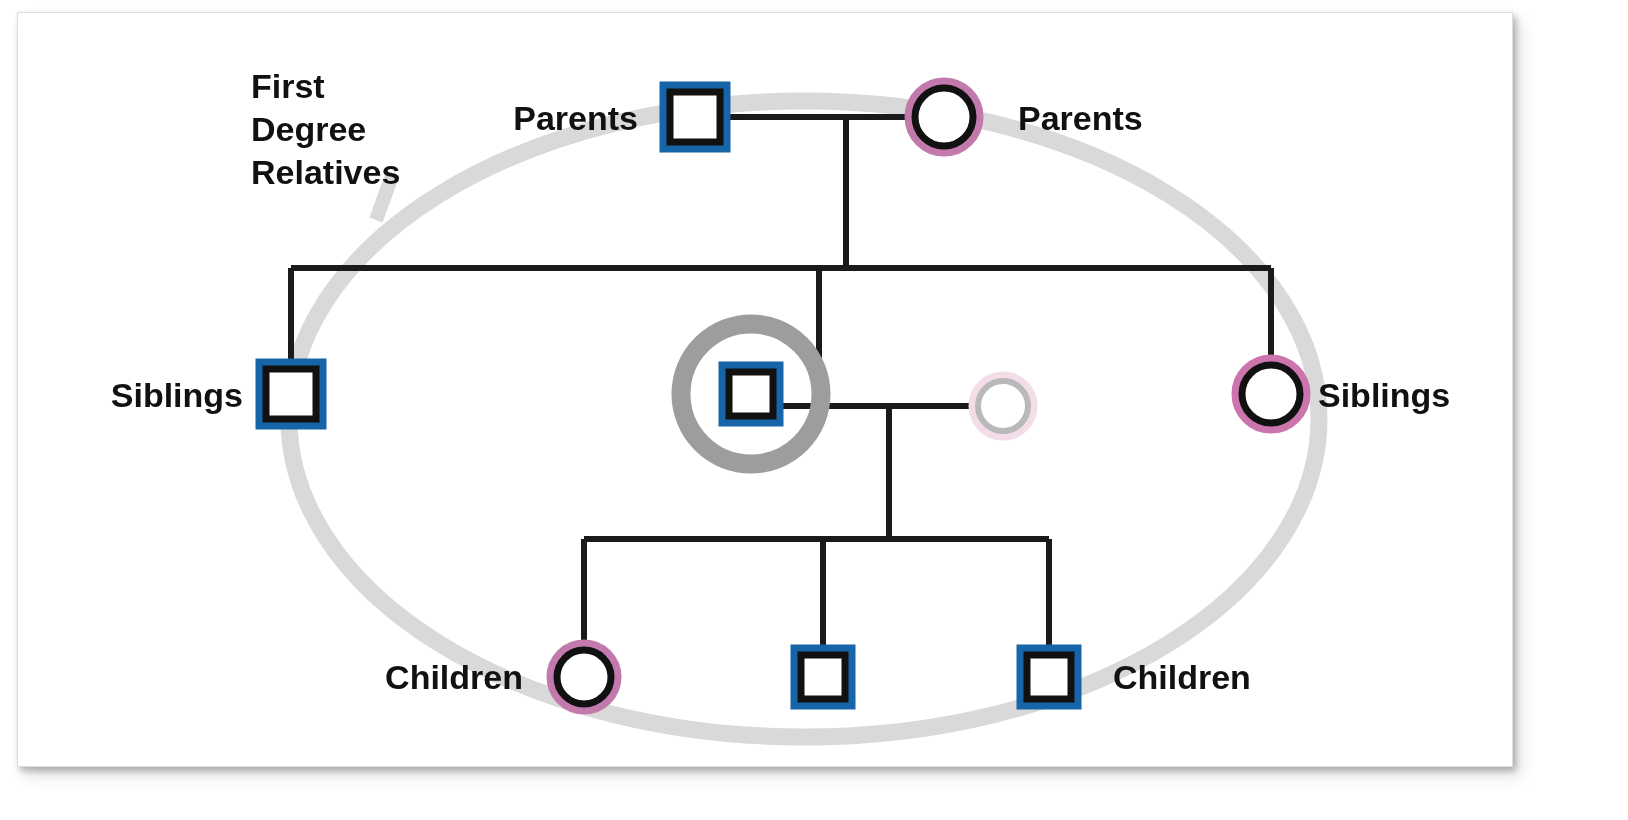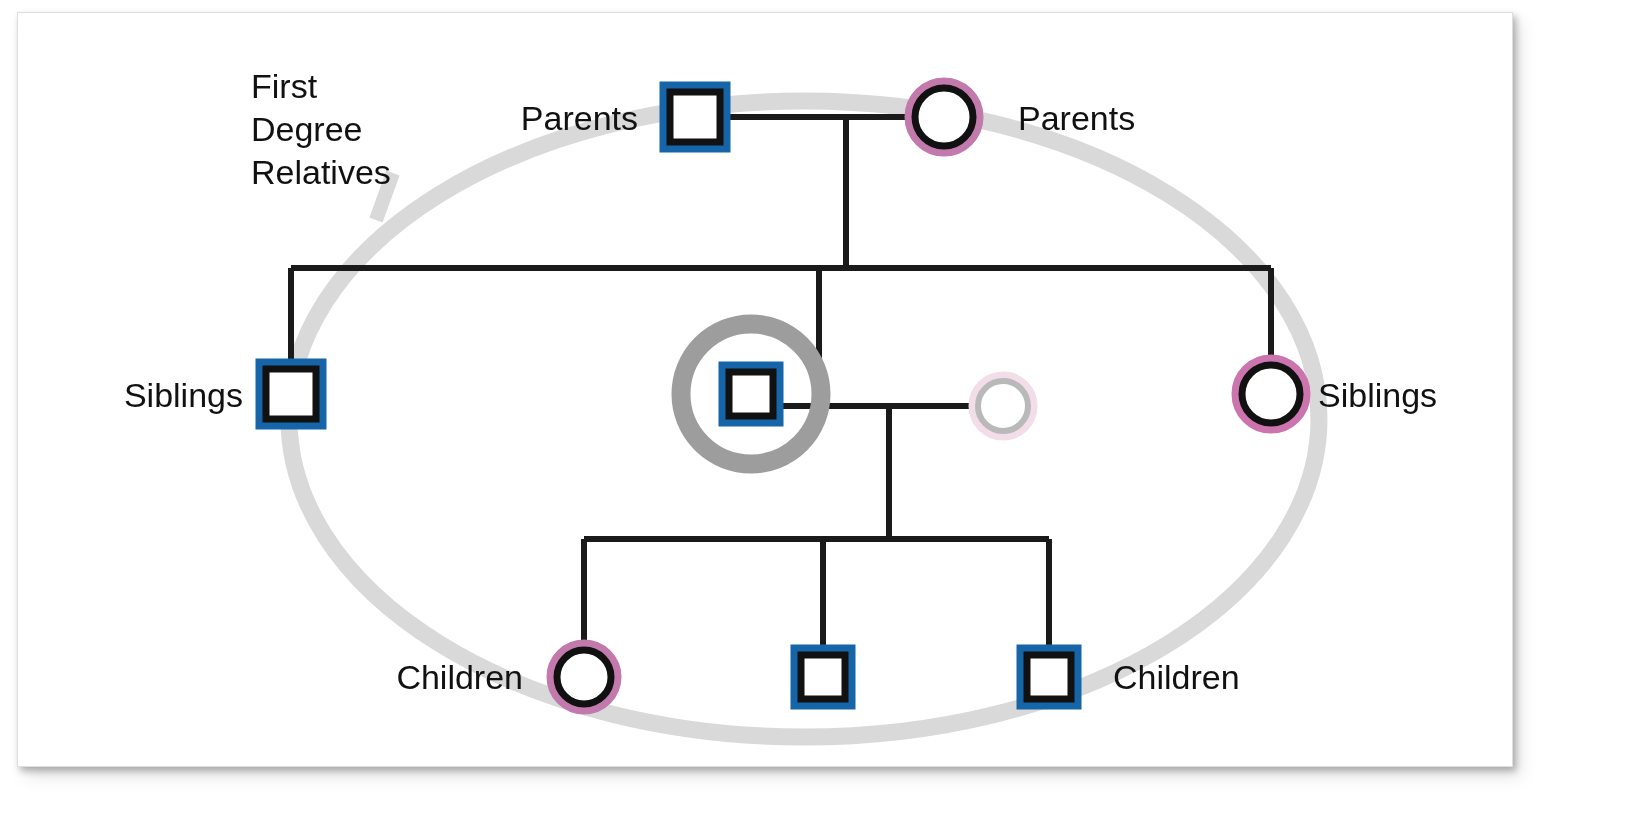--- a/index.html
+++ b/index.html
@@ -23,20 +23,21 @@
   #frame {
     position: absolute;
     left: 17px;
     top: 12px;
     width: 1494px;
     height: 753px;
     background: #ffffff;
     border: 1px solid #dedede;
     box-shadow: 3px 4px 7px rgba(0,0,0,0.28), 8px 10px 16px rgba(0,0,0,0.10);
     overflow: hidden;
+    font-weight: bold;
   }
   #pedigree-svg {
     position: absolute;
     left: 0;
     top: 0;
     display: block;
   }
   .dg-label {
     font-family: "Liberation Sans", sans-serif;
     font-size: 34px;

